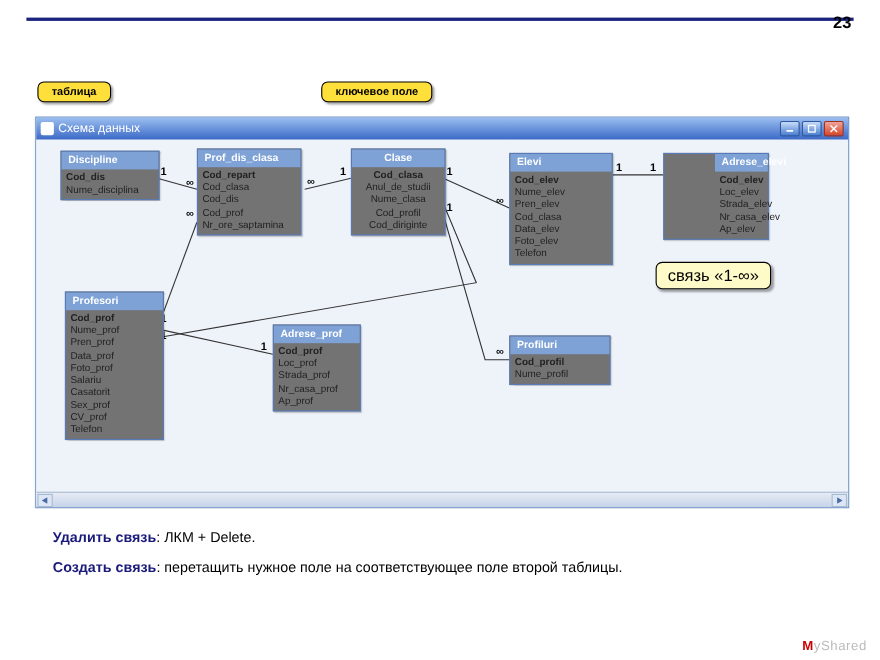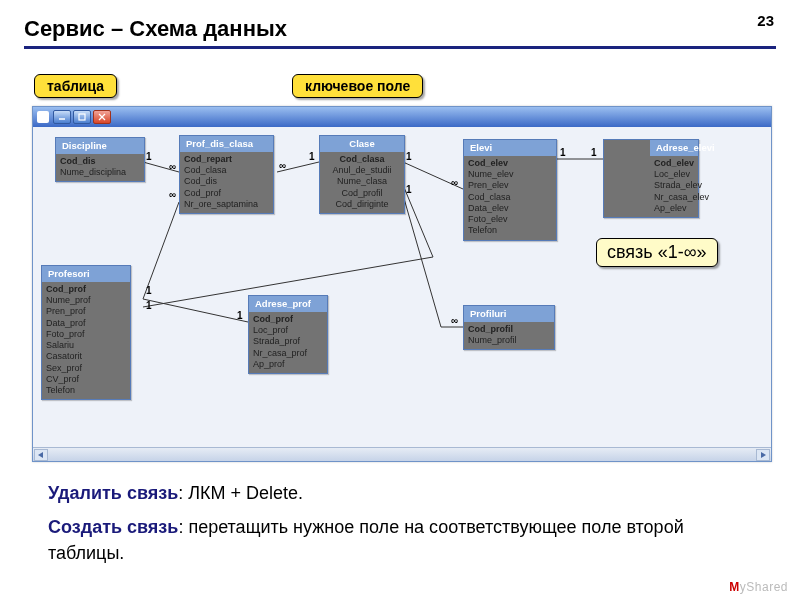--- a/index.html
+++ b/index.html
@@ -2,62 +2,62 @@
 <html><head>
 <meta charset="utf-8">
 <style>
   * { box-sizing: border-box; margin: 0; padding: 0; }
   body { width: 800px; height: 600px; font-family: Arial, sans-serif; background: #fff; position: relative; overflow: hidden; }
   .slide { padding: 16px 24px 12px 24px; }
   .page-num { position: absolute; top: 12px; right: 26px; font-size: 15px; font-weight: bold; }
   .title { font-size: 22px; font-weight: bold; margin-bottom: 4px; }
   .hr { height: 3px; background: #1a237e; margin-bottom: 8px; }
   .callouts { position: absolute; top: 74px; left: 0; width: 100%; z-index: 20; }
-  .callout { position: absolute; background: #ffe03a; border: 1.5px solid #000; border-radius: 6px; padding: 3px 12px; font-size: 14px; font-weight: bold; box-shadow: 2px 2px 2px rgba(0,0,0,.35); }
-  .callout-link { position: absolute; background: #fffbc8; border: 1.5px solid #000; border-radius: 6px; padding: 3px 10px; font-size: 18px; box-shadow: 2px 2px 2px rgba(0,0,0,.35); }
+  .callout { position: absolute; background: #ffe03a; border: 1.5px solid #000; border-radius: 6px; padding: 3px 12px; font-size: 10px; font-weight: bold; box-shadow: 2px 2px 2px rgba(0,0,0,.35); }
+  .callout-link { position: absolute; background: #fffbc8; border: 1.5px solid #000; border-radius: 6px; padding: 3px 10px; font-size: 15px; box-shadow: 2px 2px 2px rgba(0,0,0,.35); }
   .app-window { position: absolute; left: 32px; top: 106px; width: 740px; height: 356px; border: 1px solid #6f93c8; background: #eef2f9; display: flex; flex-direction: column; box-shadow: 0 0 2px rgba(0,0,0,.2); }
   .titlebar { height: 20px; background: linear-gradient(#9abef0,#3b69c6); display: flex; align-items: center; padding: 0 4px; color: #fff; font-size: 11px; }
   .tb-icon { width: 12px; height: 12px; background: #fff; margin-right: 4px; border-radius: 2px; display:inline-block;}
   .tb-title { flex: 1; }
   .winbtns { display: flex; gap: 2px; }
   .winbtn { width: 18px; height: 14px; background: linear-gradient(#c7dcf8,#4a7ed0); border: 1px solid #3159a0; border-radius: 2px; display:flex; align-items:center; justify-content:center; }
   .winbtn.close { background: linear-gradient(#f2a398,#d74628); border-color:#a0311c;}
   .winbtn svg { width: 8px; height: 8px; }
   .canvas { position: relative; flex: 1; background: #eef2f9; overflow: hidden; }
   .tbl { position: absolute; border: 1px solid #567bb8; background: #737373; font-size: 9px; line-height: 1.25; box-shadow: 1px 1px 1px rgba(0,0,0,.2); }
   .tbl-head { background: #7ea2d6; color: #fff; font-weight: bold; padding: 2px 6px; font-size: 9.5px; }
   .tbl-body { padding: 2px 4px 3px 4px; color: #222; }
   .tbl-body .key { font-weight: bold; }
   .scrollbar-bottom { position: absolute; bottom: 0; left: 0; right: 0; height: 14px; background: linear-gradient(#e6ecf5,#c6d3e8); border-top:1px solid #a8b9d3; display:flex; align-items:center;}
   .sb-btn { width:14px; height:12px; background:#dce6f4; border:1px solid #a8b9d3; margin:0 1px; display:flex; align-items:center; justify-content:center;}
   .rel-label { position: absolute; font-size: 10px; font-weight: bold; color: #000; }
   svg.lines { position: absolute; inset: 0; width: 100%; height: 100%; pointer-events: none; }
-  .footer-text { position: absolute; left: 48px; top: 480px; width: 700px; font-size: 18px; line-height: 1.45; }
+  .footer-text { position: absolute; left: 48px; top: 480px; width: 700px; font-size: 13px; line-height: 1.45; }
   .footer-text p { margin-bottom: 8px; }
   .footer-text b { color: #1a1a7a; font-weight: bold; }
   .logo { position: absolute; right: 12px; bottom: 6px; font-size: 12px; color: #bbb; letter-spacing: .5px; }
   .logo .m { color: #c00; font-weight: bold; }
 </style>
 </head>
 <body>
 
 <div class="slide">
   <div class="page-num">23</div>
-  <div class="title">Сервис – Схема данных</div>
   <div class="hr"></div>
 </div>
 
 <div class="callouts">
   <div class="callout" style="left:34px; top:0;">таблица</div>
   <div class="callout" style="left:292px; top:0;">ключевое поле</div>
 </div>
 
 <div class="app-window">
   <div class="titlebar">
     <span class="tb-icon"></span>
+    <span class="tb-title">Схема данных</span>
     <div class="winbtns">
       <div class="winbtn">
           <svg viewBox="0 0 8 8">
             <line x1="1" y1="6" x2="7" y2="6" stroke="#fff" stroke-width="1.5"></line>
           </svg>
         </div>
       <div class="winbtn">
           <svg viewBox="0 0 8 8">
             <rect x="1" y="1" width="6" height="6" fill="none" stroke="#fff" stroke-width="1.2"></rect>
           </svg>
@@ -147,21 +147,21 @@
       <div class="tbl-head">Adrese_elevi</div>
       <div class="tbl-body">
         <div class="key">Cod_elev</div>
         <div>Loc_elev</div>
         <div>Strada_elev</div>
         <div>Nr_casa_elev</div>
         <div>Ap_elev</div>
       </div>
     </div>
 
-    <div class="tbl" style="left:8px; top:138px; width:90px;">
+    <div class="tbl" style="left:26px; top:138px; width:90px;">
       <div class="tbl-head">Profesori</div>
       <div class="tbl-body">
         <div class="key">Cod_prof</div>
         <div>Nume_prof</div>
         <div>Pren_prof</div>
         <div>Data_prof</div>
         <div>Foto_prof</div>
         <div>Salariu</div>
         <div>Casatorit</div>
         <div>Sex_prof</div>

